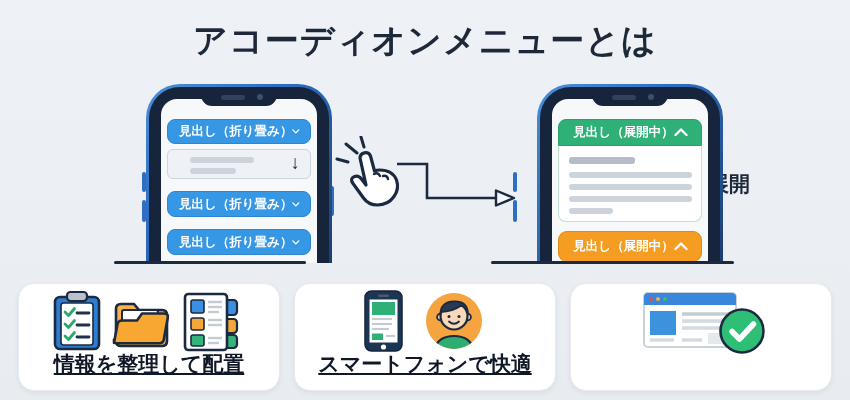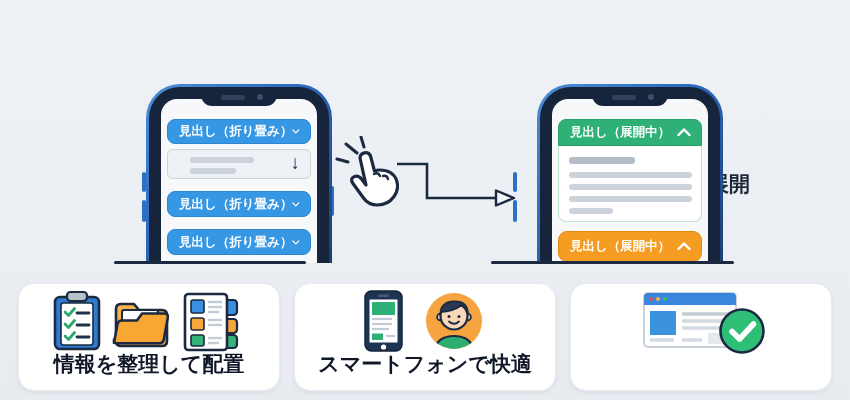--- a/index.html
+++ b/index.html
@@ -17,21 +17,21 @@
          border-radius:31px 31px 0 0;}
   .phone-screen{position:absolute;left:12px;right:12px;top:12px;bottom:0;
          background:#f6f8fa;border-radius:16px 16px 0 0;}
   .notch{position:absolute;left:50%;transform:translateX(-50%);top:0;width:76px;height:19px;
          background:#16243c;border-radius:0 0 11px 11px;z-index:3;}
   .speaker{position:absolute;left:20px;top:8px;width:24px;height:5px;border-radius:3px;background:#33415c;}
   .camera{position:absolute;right:14px;top:7px;width:6px;height:6px;border-radius:50%;background:#3d4f70;}
   .side-btn{position:absolute;width:4px;background:#2e6fc4;border-radius:2px;z-index:1;}
   
   .acc-bar{position:absolute;left:6px;right:6px;height:25px;border-radius:8px;
-         display:flex;align-items:center;justify-content:space-between;
+         display:flex;align-items:center;justify-content:center;
          padding:0 10px 0 11px;box-sizing:border-box;color:#fff;font-weight:700;font-size:12.5px;
          white-space:nowrap;}
   .acc-blue{background:#3697e4;border:1.5px solid #2f86cf;}
   .acc-green{background:#2eb077;border:1.5px solid #28a06b;border-radius:8px 8px 0 0;}
   .acc-orange{background:#f59d22;border:1.5px solid #e18a12;}
   .acc-panel{position:absolute;left:6px;right:6px;background:#eef1f5;border:1.5px solid #ccd4dc;
          border-radius:6px;box-sizing:border-box;}
   .acc-panel-open{position:absolute;left:6px;right:6px;background:#ffffff;border:1.5px solid #bfe2d1;
          border-top:none;border-radius:0 0 8px 8px;box-sizing:border-box;}
   .skel{position:absolute;height:6px;border-radius:3px;background:#ccd3db;}
@@ -41,27 +41,28 @@
   .click-label{position:absolute;left:336px;top:114px;font-size:19px;font-weight:800;color:#1d2939;}
   .expand-label{position:absolute;left:708px;top:170px;font-size:21px;font-weight:800;color:#1d2939;}
   .ground{position:absolute;top:261px;height:3px;background:#1b2a40;border-radius:2px;z-index:6;}
   .abs-svg{position:absolute;}
   
   .card{position:absolute;top:283px;width:262px;height:108px;background:#ffffff;
         border:1px solid #e7ebf0;border-radius:16px;box-shadow:0 2px 5px rgba(20,40,70,.07);
         box-sizing:border-box;display:flex;flex-direction:column;align-items:center;
         justify-content:flex-end;padding-bottom:12px;}
   .card-icons{position:absolute;top:6px;left:0;width:100%;display:flex;justify-content:center;}
-  .card-label{font-size:21px;font-weight:800;color:#101828;white-space:nowrap;}
+  .card-label{font-size:21px;font-weight:800;color:#101828;white-space:nowrap;text-decoration:underline;}
 </style>
 </head>
 <body>
 
 <div id="stage">
 
+  <div class="title">アコーディオンメニューとは</div>
 
   <div class="ground" style="left:114px;width:192px;"></div>
   <div class="ground" style="left:491px;width:243px;"></div>
 
   <div class="side-btn" style="left:142px;top:172px;height:20px;"></div>
   <div class="side-btn" style="left:142px;top:200px;height:22px;"></div>
   <div class="side-btn" style="left:330px;top:186px;height:30px;"></div>
 
   <div class="phone" style="left:146px;">
     <div class="phone-bezel">

